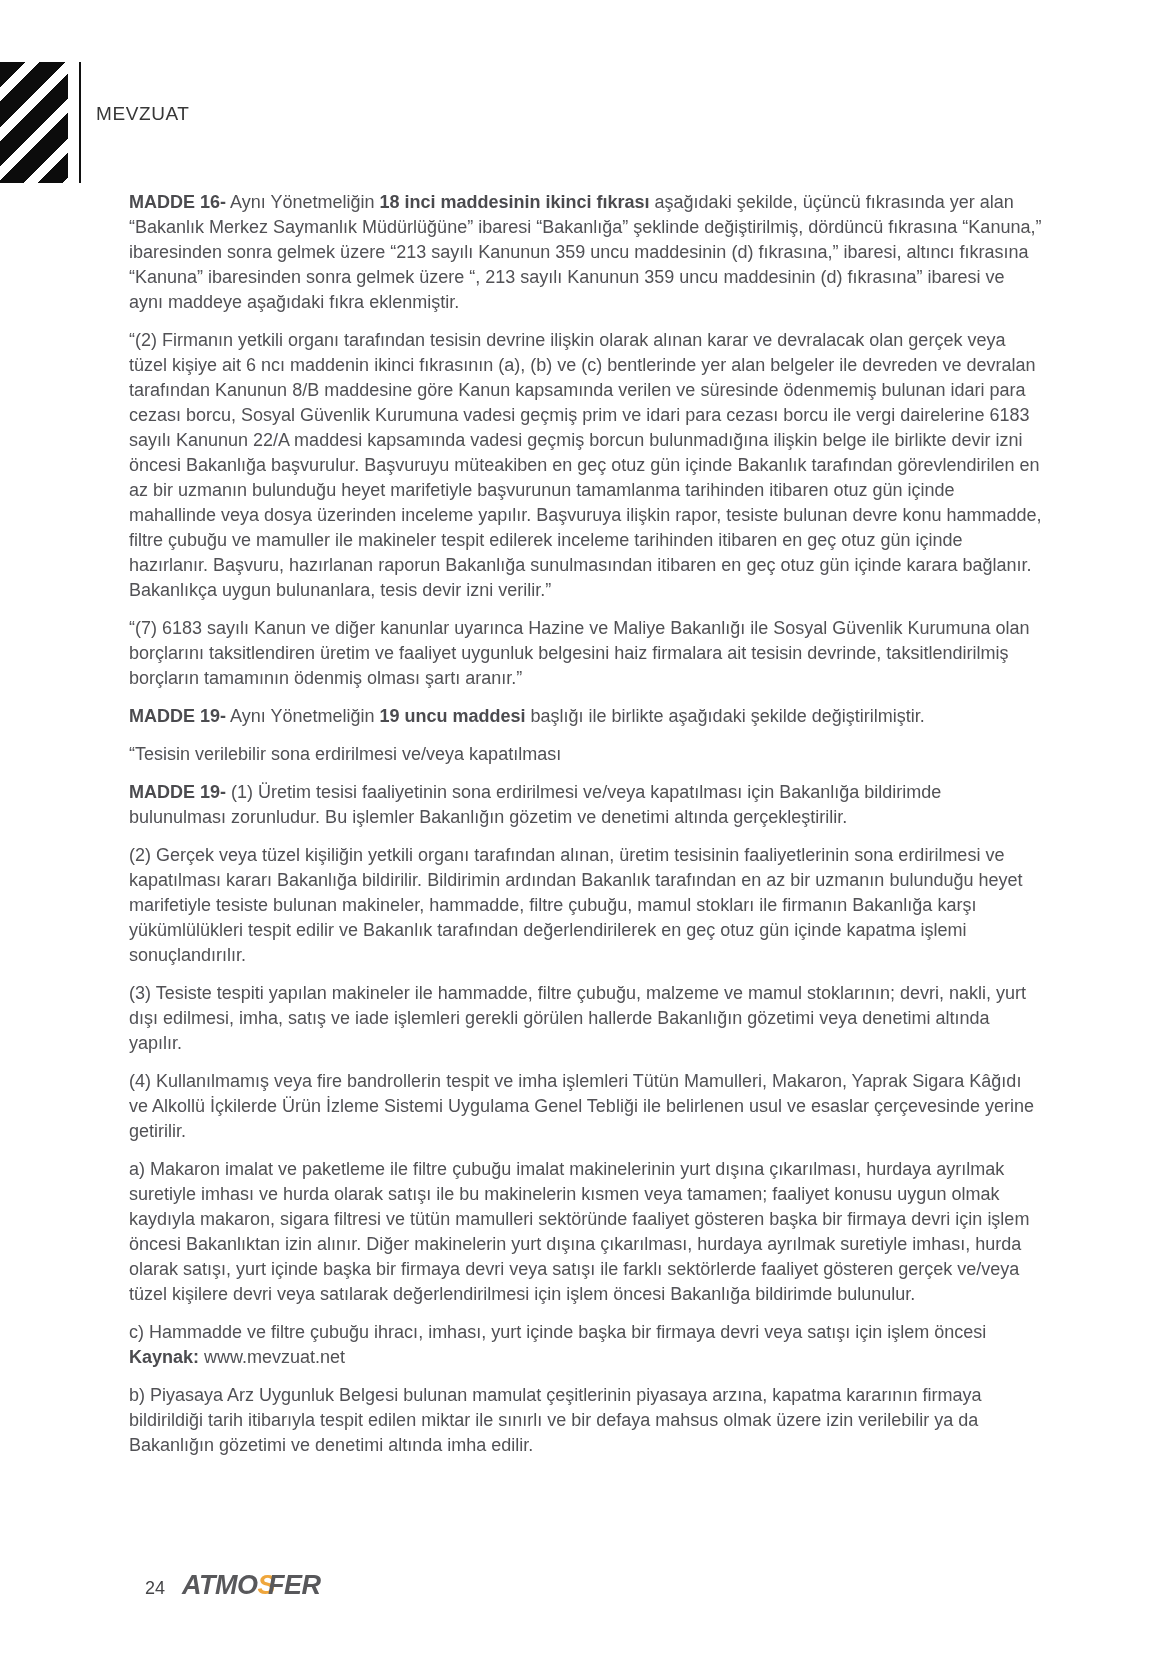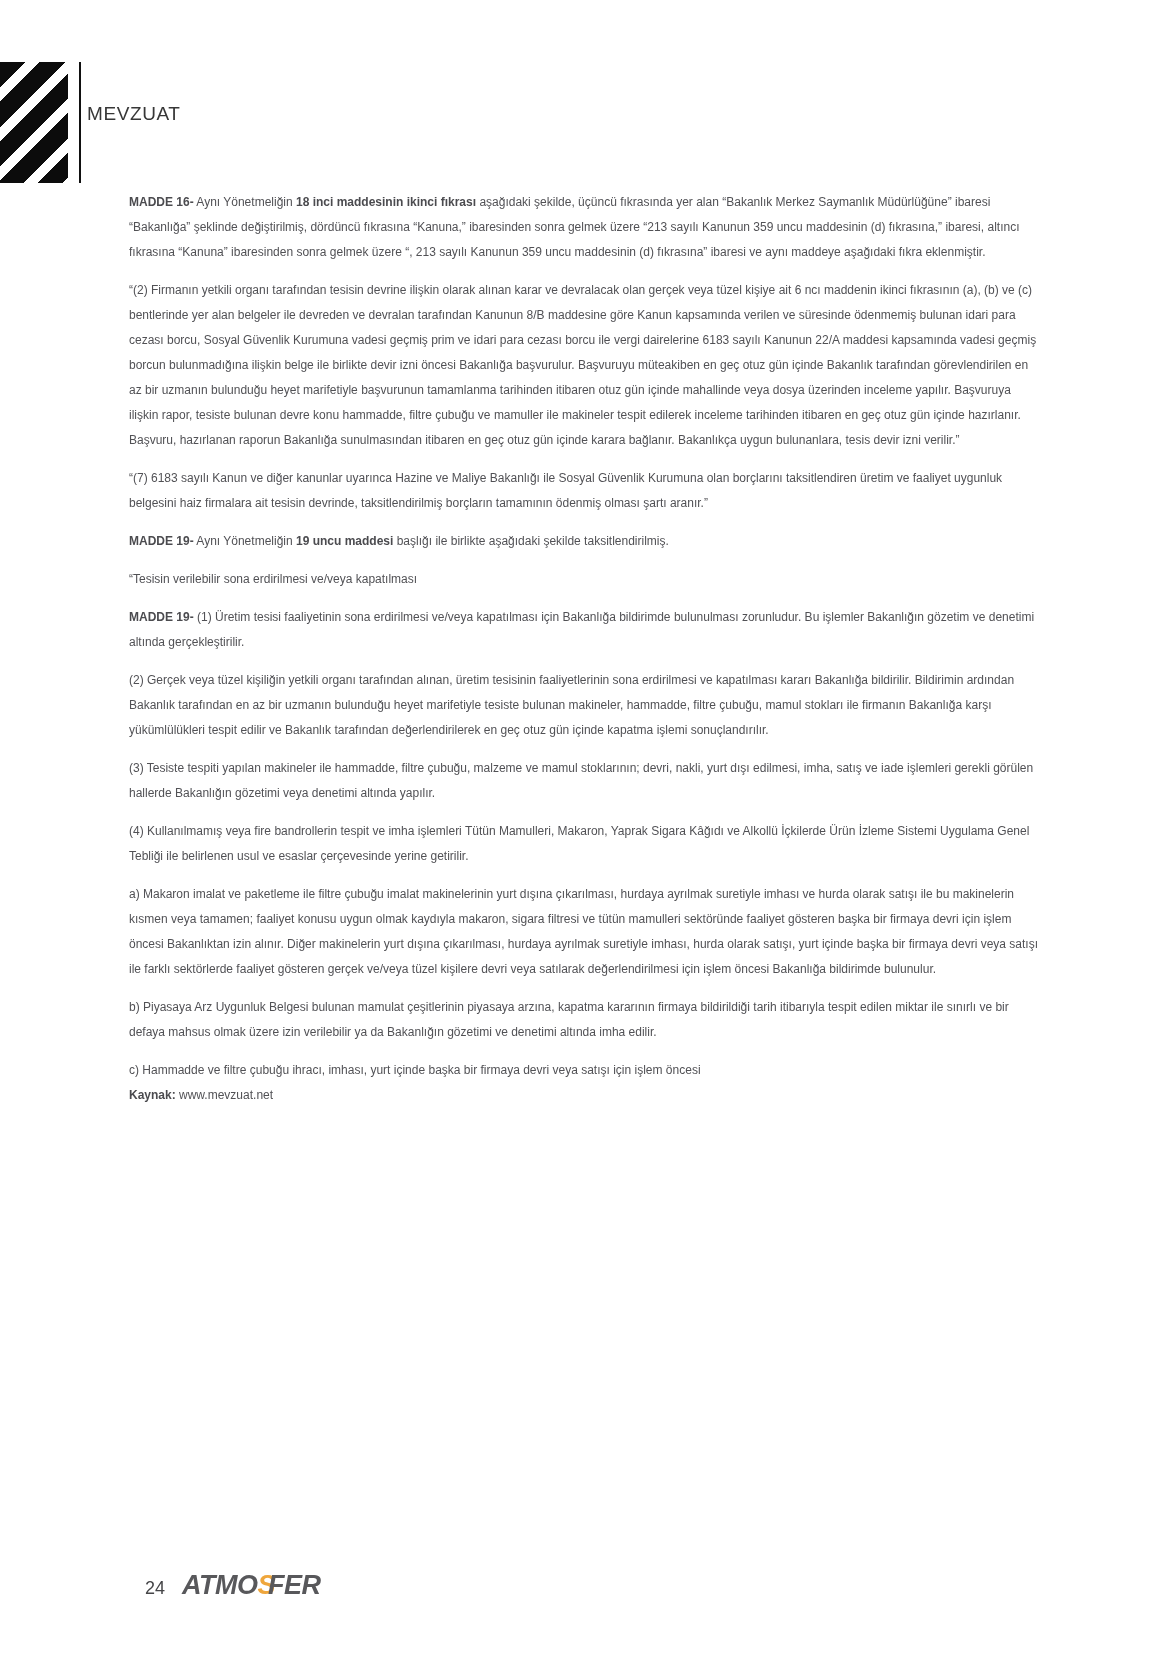--- a/index.html
+++ b/index.html
@@ -23,31 +23,31 @@
       #ffffff 18px, #ffffff 28px);
   }
   .header-rule{
     position:absolute;
     left:79px; top:62px;
     width:2px; height:121px;
     background:#111111;
   }
   .section-title{
     position:absolute;
-    left:87px; top:103px;
+    left:96px; top:103px;
     font-size:19px;
     letter-spacing:0.6px;
     color:#373737;
   }
   
   .article{
     position:absolute;
     left:129px; top:190px;
     width:913px;
-    font-size:12px;
+    font-size:18px;
     line-height:25px;
     color:#515155;
     text-align:left;
   }
   .article p.para{
     margin:0 0 13px 0;
     padding:0;
   }
   .article b{
     font-weight:bold;
@@ -89,29 +89,29 @@
 <div class="page">
 
   <div class="stripe-logo"></div>
   <div class="header-rule"></div>
   <div class="section-title">MEVZUAT</div>
 
   <div class="article">
       <p class="para"><b>MADDE 16-</b><span> Aynı Yönetmeliğin </span><b>18 inci maddesinin ikinci fıkrası</b><span> aşağıdaki şekilde, üçüncü fıkrasında yer alan “Bakanlık Merkez Saymanlık Müdürlüğüne” ibaresi “Bakanlığa” şeklinde değiştirilmiş, dördüncü fıkrasına “Kanuna,” ibaresinden sonra gelmek üzere “213 sayılı Kanunun 359 uncu maddesinin (d) fıkrasına,” ibaresi, altıncı fıkrasına “Kanuna” ibaresinden sonra gelmek üzere “, 213 sayılı Kanunun 359 uncu maddesinin (d) fıkrasına” ibaresi ve aynı maddeye aşağıdaki fıkra eklenmiştir.</span></p>
       <p class="para"><span>“(2) Firmanın yetkili organı tarafından tesisin devrine ilişkin olarak alınan karar ve devralacak olan gerçek veya tüzel kişiye ait 6 ncı maddenin ikinci fıkrasının (a), (b) ve (c) bentlerinde yer alan belgeler ile devreden ve devralan tarafından Kanunun 8/B maddesine göre Kanun kapsamında verilen ve süresinde ödenmemiş bulunan idari para cezası borcu, Sosyal Güvenlik Kurumuna vadesi geçmiş prim ve idari para cezası borcu ile vergi dairelerine 6183 sayılı Kanunun 22/A maddesi kapsamında vadesi geçmiş borcun bulunmadığına ilişkin belge ile birlikte devir izni öncesi Bakanlığa başvurulur. Başvuruyu müteakiben en geç otuz gün içinde Bakanlık tarafından görevlendirilen en az bir uzmanın bulunduğu heyet marifetiyle başvurunun tamamlanma tarihinden itibaren otuz gün içinde mahallinde veya dosya üzerinden inceleme yapılır. Başvuruya ilişkin rapor, tesiste bulunan devre konu hammadde, filtre çubuğu ve mamuller ile makineler tespit edilerek inceleme tarihinden itibaren en geç otuz gün içinde hazırlanır. Başvuru, hazırlanan raporun Bakanlığa sunulmasından itibaren en geç otuz gün içinde karara bağlanır. Bakanlıkça uygun bulunanlara, tesis devir izni verilir.”</span></p>
       <p class="para"><span>“(7) 6183 sayılı Kanun ve diğer kanunlar uyarınca Hazine ve Maliye Bakanlığı ile Sosyal Güvenlik Kurumuna olan borçlarını taksitlendiren üretim ve faaliyet uygunluk belgesini haiz firmalara ait tesisin devrinde, taksitlendirilmiş borçların tamamının ödenmiş olması şartı aranır.”</span></p>
-      <p class="para"><b>MADDE 19-</b><span> Aynı Yönetmeliğin </span><b>19 uncu maddesi</b><span> başlığı ile birlikte aşağıdaki şekilde taksitlendirilmiş.</span></p>
+      <p class="para"><b>MADDE 19-</b><span> Aynı Yönetmeliğin </span><b>19 uncu maddesi</b><span> başlığı ile birlikte aşağıdaki şekilde değiştirilmiştir.</span></p>
       <p class="para"><span>“Tesisin verilebilir sona erdirilmesi ve/veya kapatılması</span></p>
       <p class="para"><b>MADDE 19-</b><span> (1) Üretim tesisi faaliyetinin sona erdirilmesi ve/veya kapatılması için Bakanlığa bildirimde bulunulması zorunludur. Bu işlemler Bakanlığın gözetim ve denetimi altında gerçekleştirilir.</span></p>
       <p class="para"><span>(2) Gerçek veya tüzel kişiliğin yetkili organı tarafından alınan, üretim tesisinin faaliyetlerinin sona erdirilmesi ve kapatılması kararı Bakanlığa bildirilir. Bildirimin ardından Bakanlık tarafından en az bir uzmanın bulunduğu heyet marifetiyle tesiste bulunan makineler, hammadde, filtre çubuğu, mamul stokları ile firmanın Bakanlığa karşı yükümlülükleri tespit edilir ve Bakanlık tarafından değerlendirilerek en geç otuz gün içinde kapatma işlemi sonuçlandırılır.</span></p>
       <p class="para"><span>(3) Tesiste tespiti yapılan makineler ile hammadde, filtre çubuğu, malzeme ve mamul stoklarının; devri, nakli, yurt dışı edilmesi, imha, satış ve iade işlemleri gerekli görülen hallerde Bakanlığın gözetimi veya denetimi altında yapılır.</span></p>
       <p class="para"><span>(4) Kullanılmamış veya fire bandrollerin tespit ve imha işlemleri Tütün Mamulleri, Makaron, Yaprak Sigara Kâğıdı ve Alkollü İçkilerde Ürün İzleme Sistemi Uygulama Genel Tebliği ile belirlenen usul ve esaslar çerçevesinde yerine getirilir.</span></p>
       <p class="para"><span>a) Makaron imalat ve paketleme ile filtre çubuğu imalat makinelerinin yurt dışına çıkarılması, hurdaya ayrılmak suretiyle imhası ve hurda olarak satışı ile bu makinelerin kısmen veya tamamen; faaliyet konusu uygun olmak kaydıyla makaron, sigara filtresi ve tütün mamulleri sektöründe faaliyet gösteren başka bir firmaya devri için işlem öncesi Bakanlıktan izin alınır. Diğer makinelerin yurt dışına çıkarılması, hurdaya ayrılmak suretiyle imhası, hurda olarak satışı, yurt içinde başka bir firmaya devri veya satışı ile farklı sektörlerde faaliyet gösteren gerçek ve/veya tüzel kişilere devri veya satılarak değerlendirilmesi için işlem öncesi Bakanlığa bildirimde bulunulur.</span></p>
+      <p class="para"><span>c) Hammadde ve filtre çubuğu ihracı, imhası, yurt içinde başka bir firmaya devri veya satışı için işlem öncesi</span><br><b>Kaynak:</b><span> www.mevzuat.net</span></p>
       <p class="para"><span>b) Piyasaya Arz Uygunluk Belgesi bulunan mamulat çeşitlerinin piyasaya arzına, kapatma kararının firmaya bildirildiği tarih itibarıyla tespit edilen miktar ile sınırlı ve bir defaya mahsus olmak üzere izin verilebilir ya da Bakanlığın gözetimi ve denetimi altında imha edilir.</span></p>
-      <p class="para"><span>c) Hammadde ve filtre çubuğu ihracı, imhası, yurt içinde başka bir firmaya devri veya satışı için işlem öncesi</span><br><b>Kaynak:</b><span> www.mevzuat.net</span></p>
     </div>
 
   <div class="footer">
     <span class="page-number">24</span>
     <span class="brand">
       <span class="pre">ATMO</span><span class="accent">S</span><span class="post">FER</span>
     </span>
   </div>
 
 </div>

